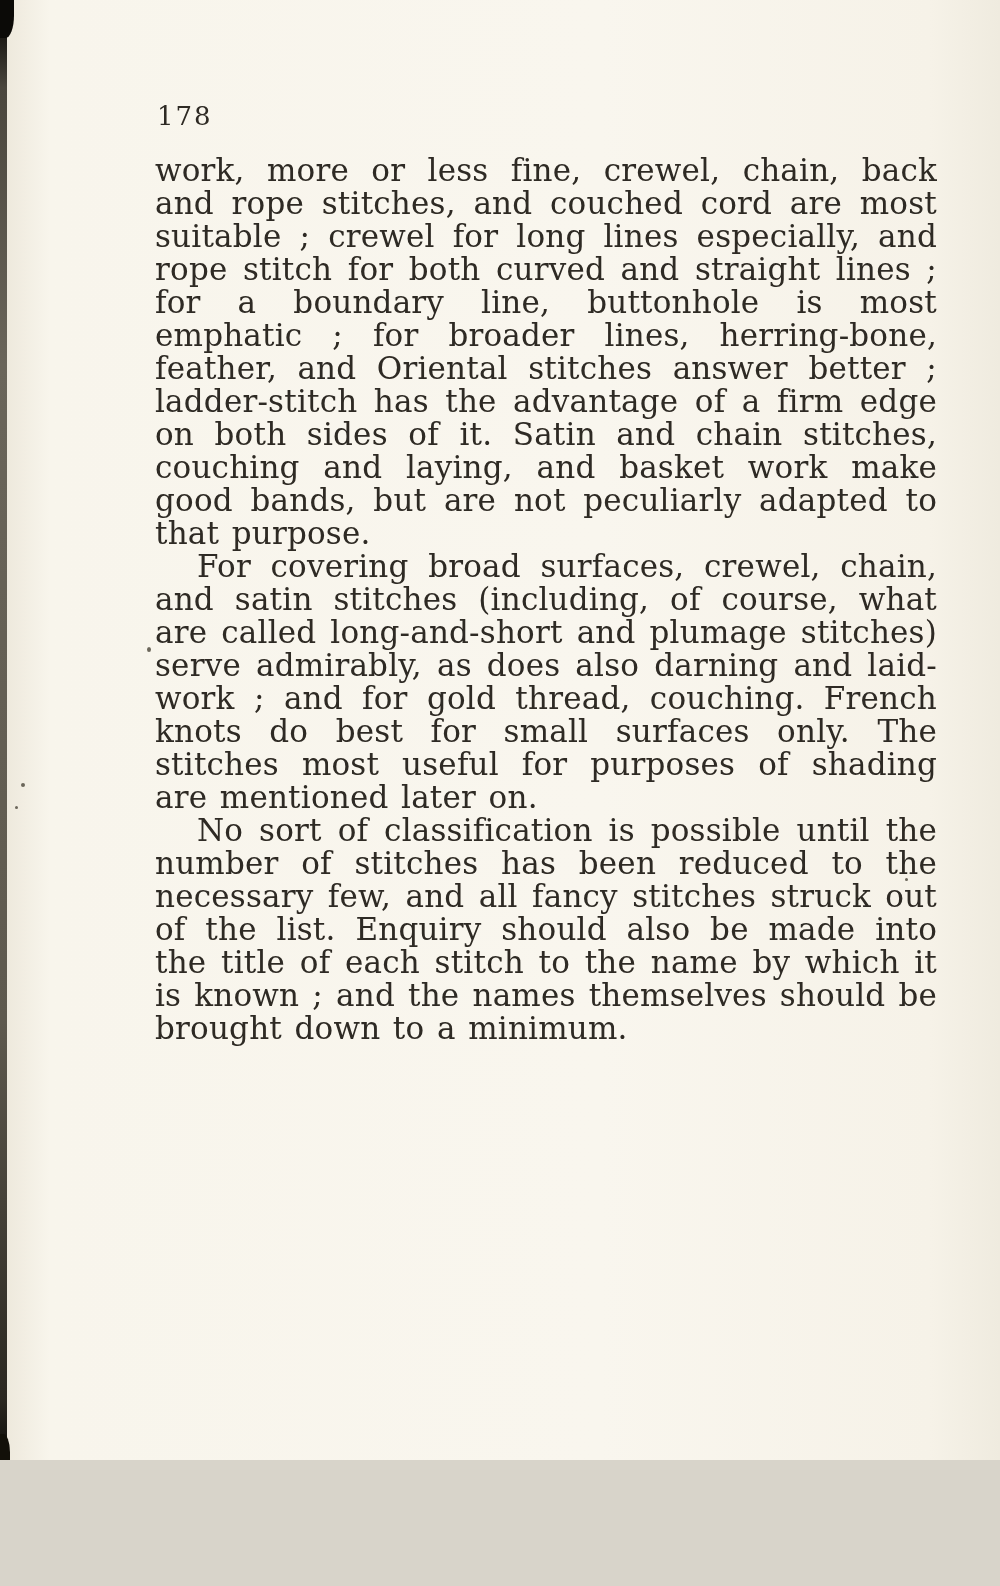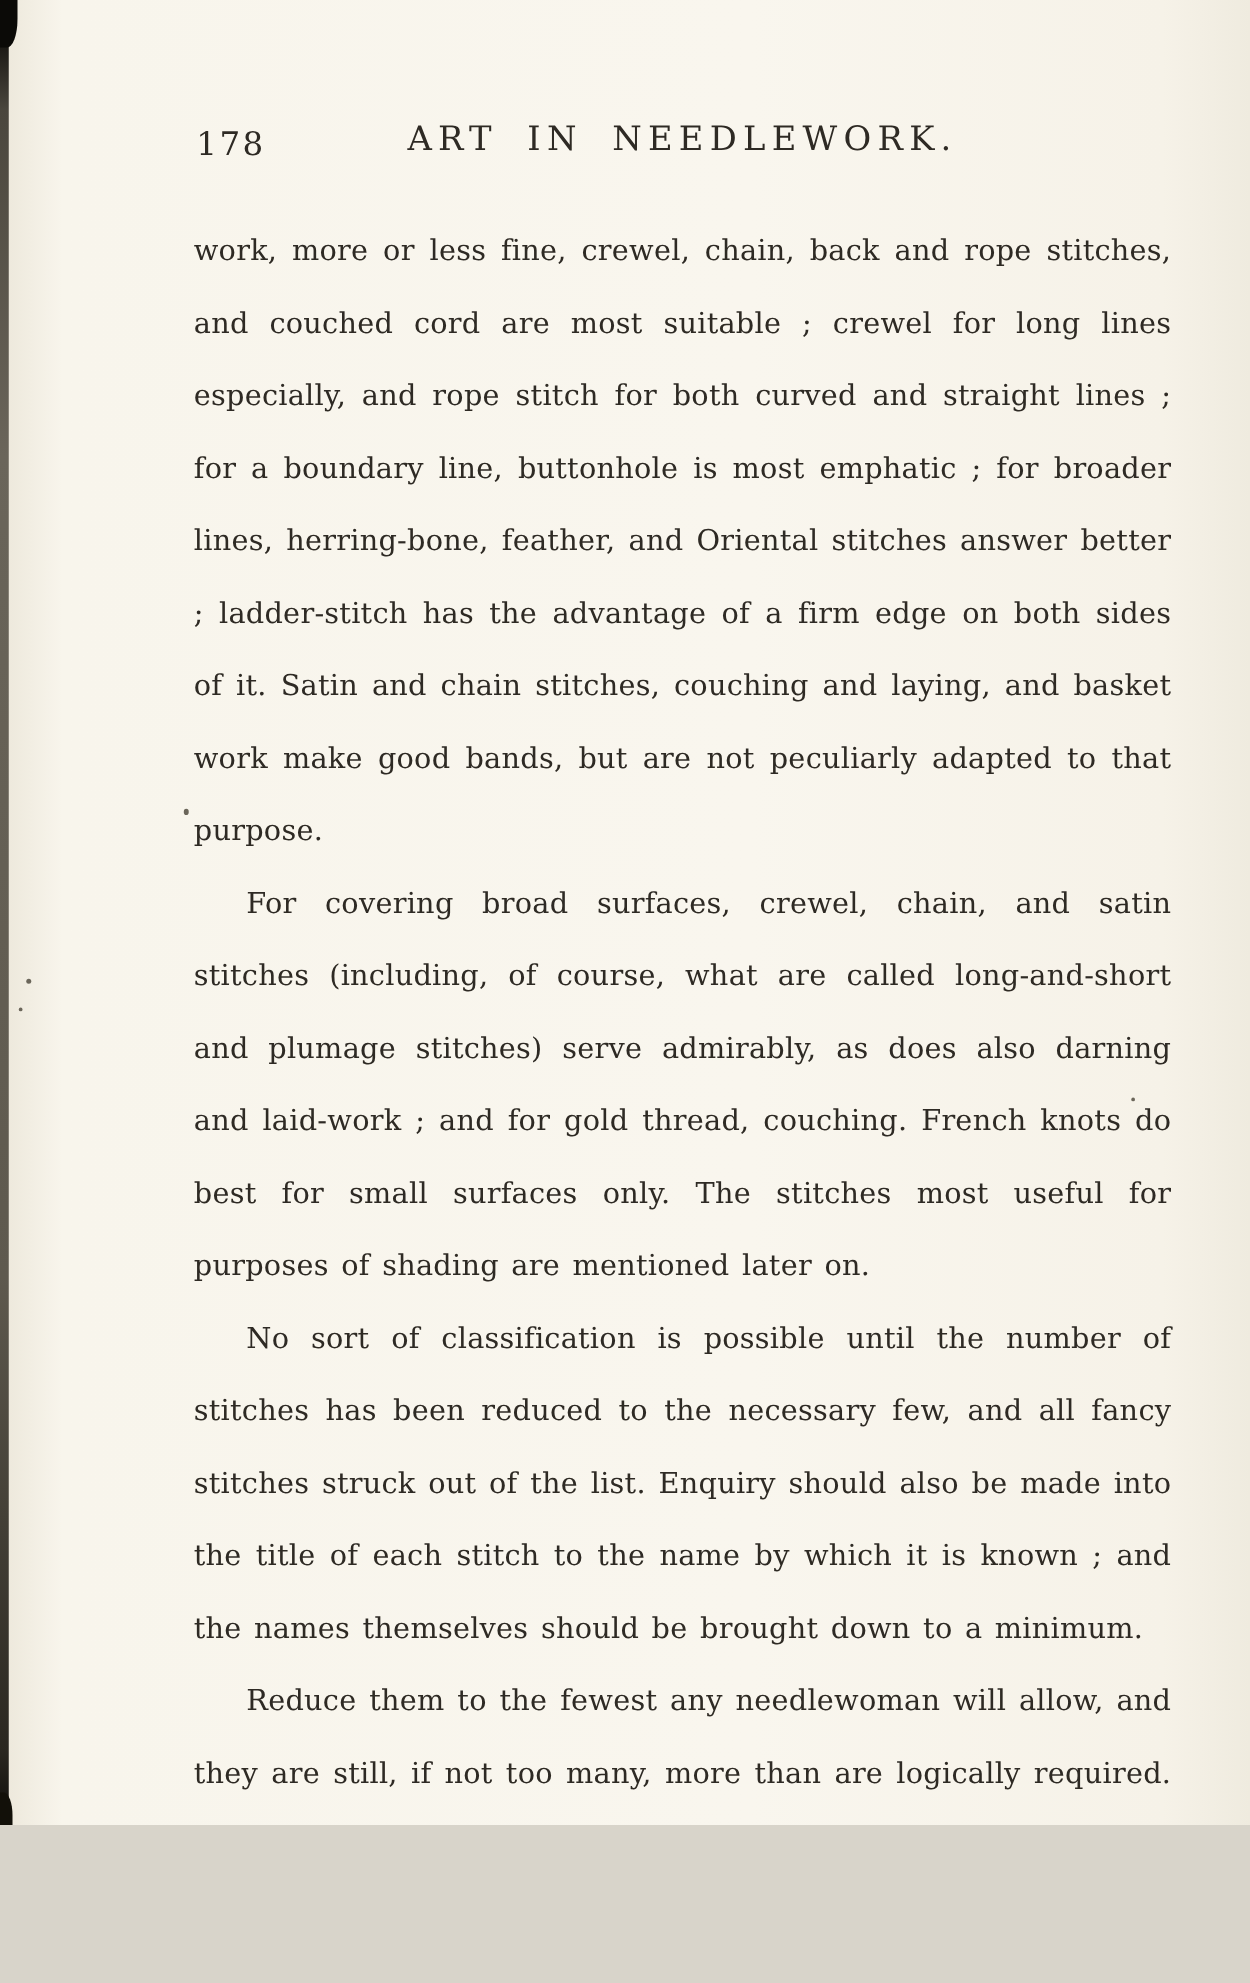--- a/index.html
+++ b/index.html
@@ -58,25 +58,25 @@
     margin: 0;
     text-align: center;
     font-size: 27px;
     font-weight: 500;
     letter-spacing: 5px;
     word-spacing: 10px;
     color: #2e2a24;
   }
   .text-block {
     position: absolute;
-    top: 172px;
+    top: 154px;
     left: 155px;
     width: 782px;
-    font-size: 23px;
-    line-height: 58px;
+    font-size: 31px;
+    line-height: 33px;
     text-align: justify;
     letter-spacing: 0.2px;
     word-spacing: 2.5px;
   }
   .text-block p {
     margin: 0;
     text-indent: 42px;
   }
   .text-block p.first {
     text-indent: 0;
@@ -96,28 +96,26 @@
 <body>
 
 <div class="scan-page">
 
   <div class="edge-left"></div>
   <div class="corner-blot"></div>
   <div class="corner-blot-bottom"></div>
 
   <header class="page-head">
     <span class="folio">178</span>
-    <h1 class="running-head">ART IN NEEDLEWORK.</h1>
   </header>
 
   <main class="text-block">
     <p class="first">work, more or less fine, crewel, chain, back and rope stitches, and couched cord are most suitable ; crewel for long lines especially, and rope stitch for both curved and straight lines ;  for a boundary line, buttonhole is most emphatic ; for broader lines, herring-bone, feather, and Oriental stitches answer better ; ladder-stitch has the advantage of a firm edge on both sides of it.  Satin and chain stitches, couching and laying, and basket work make good bands, but are not peculiarly adapted to that purpose.</p>
     <p>For covering broad surfaces, crewel, chain, and satin stitches (including, of course, what are called long-and-short and plumage stitches) serve admirably, as does also darning and laid-work ; and for gold thread, couching.  French knots do best for small surfaces only.  The stitches most useful for purposes of shading are mentioned later on.</p>
     <p>No sort of classification is possible until the number of stitches has been reduced to the necessary few, and all fancy stitches struck out of the list.  Enquiry should also be made into the title of each stitch to the name by which it is known ; and the names themselves should be brought down to a minimum.</p>
-    <p>Reduce them to the fewest any needlewoman will allow, and they are still, if not too many, more than are logically required.  Some of them, too, describe not stitches, but ways of using a stitch.  The term long-and-short, it has already been</p>
   </main>
 
   <div class="speck s1"></div>
   <div class="speck s2"></div>
   <div class="speck s3"></div>
   <div class="speck s4"></div>
   <div class="speck s5"></div>
 
 </div>
 

